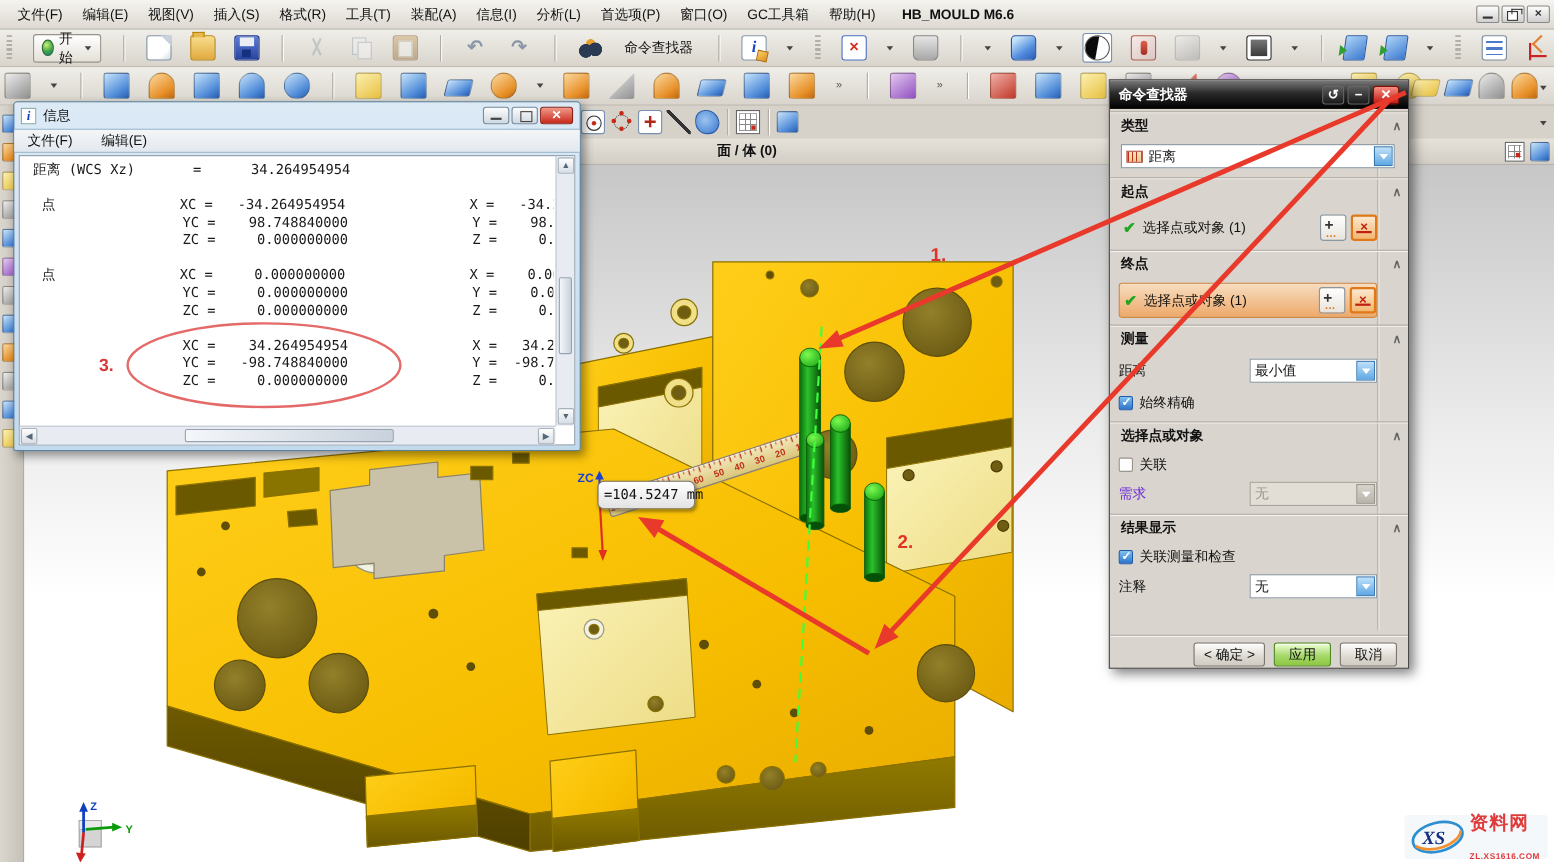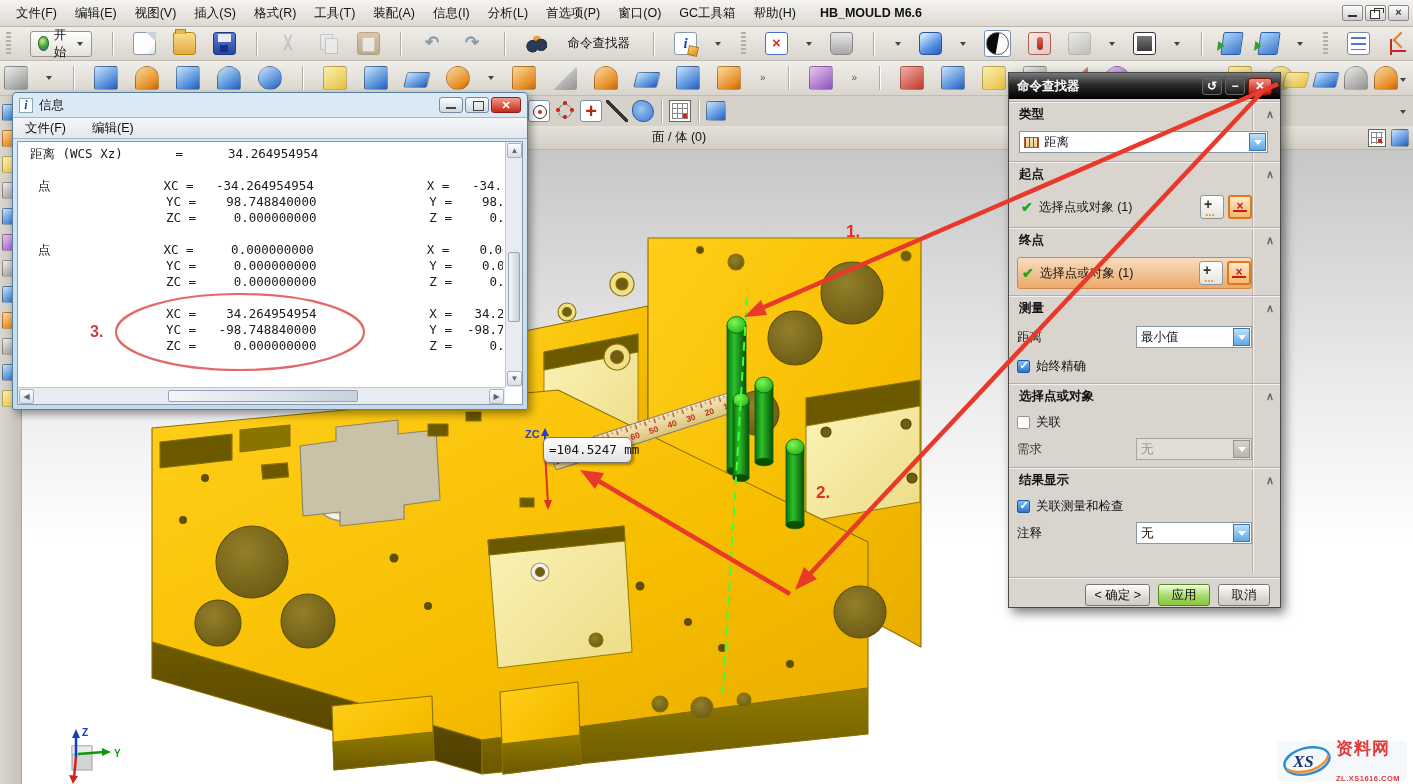--- a/index.html
+++ b/index.html
@@ -91,21 +91,21 @@
   .sn-cdot::after{content:"";position:absolute;left:8.5px;top:8.5px;width:4px;height:4px;background:#C82818;border-radius:50%}
   .sn-cpts::before{content:"";position:absolute;left:4px;top:4px;width:12px;height:12px;border:1.6px dotted #444;border-radius:50%}
   .sn-cpts::after{content:"";position:absolute;left:9px;top:1px;width:3.5px;height:3.5px;background:#C82818;border-radius:50%;box-shadow:0 14px 0 #C82818,-7px 7px 0 #C82818,7px 7px 0 #C82818}
   .sn-cross{color:#B02818;font-size:20px;font-weight:bold;text-align:center;line-height:20px}
   .sn-line{background:linear-gradient(45deg,transparent 45%,#333 45% 55%,transparent 55%)}
   .sn-face{background:radial-gradient(circle at 40% 40%,#9CC4F0,#3A78D0);border-radius:40% 55% 45% 50%;border:1px solid #2A5CA8}
   .sn-grid{background:#FFF;border:1px solid #666}
   .sn-grid::before{content:"";position:absolute;inset:2px;background:repeating-linear-gradient(90deg,#888 0 1px,transparent 1px 5px),repeating-linear-gradient(#888 0 1px,transparent 1px 5px)}
   .sn-grid::after{content:"";position:absolute;right:3px;bottom:3px;width:4px;height:4px;background:#C82818}
   .selbar{position:absolute;left:22px;top:126px;right:0;height:24px;background:linear-gradient(#E6E2DA,#D2CEC6);border-bottom:1px solid #B8B4AC;display:flex;align-items:center}
-  .selbar .filter{position:absolute;left:630px;font-weight:normal}
+  .selbar .filter{position:absolute;left:630px;font-weight:bold}
   .selbar .ricons{position:absolute;right:4px;display:flex;gap:5px}
 
   
   .resbar{position:absolute;left:0;top:96px;bottom:0;width:22px;background:linear-gradient(90deg,#DAD6CE,#C6C2BA);border-right:1px solid #ACA8A0;display:flex;flex-direction:column;align-items:center;gap:9px;padding-top:8px}
   .ri{width:17px;height:17px;border-radius:2px;border:1px solid rgba(90,80,60,.4);flex:none}
 
   
   .viewport{position:absolute;left:22px;top:150px;right:0;bottom:0;background:linear-gradient(180deg,#C7C7C7,#ECECEC 38%,#FFFFFF 62%)}
   .modelsvg{position:absolute;inset:0;z-index:3;pointer-events:none}
   .overlaysvg{position:absolute;inset:0;z-index:50;pointer-events:none}
@@ -626,21 +626,21 @@
 
   <div class="ghead" style="top:310px">
     <span>选择点或对象</span>
     <span class="gchev">∧</span>
   </div>
   <div class="drow" style="top:340px;height:18px">
     <span class="cb off"></span>
     <span>关联</span>
   </div>
   <div class="drow" style="top:364px;height:24px">
-    <span style="color:#404040">需求</span>
+    <span style="color:#6d28d9">需求</span>
     <span style="flex:1"></span>
     <div class="combo gray" style="width:116px">
       <span>无</span>
       <span class="ar"></span>
     </div>
   </div>
 
   <div class="ghead" style="top:394px">
     <span>结果显示</span>
     <span class="gchev">∧</span>

